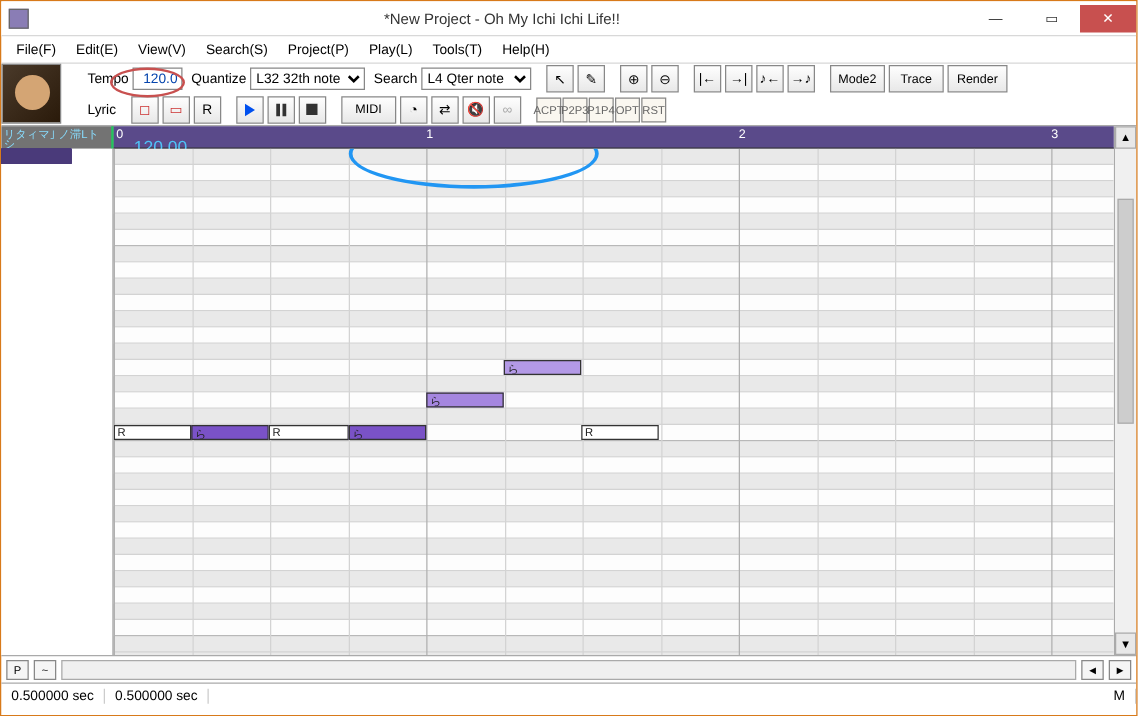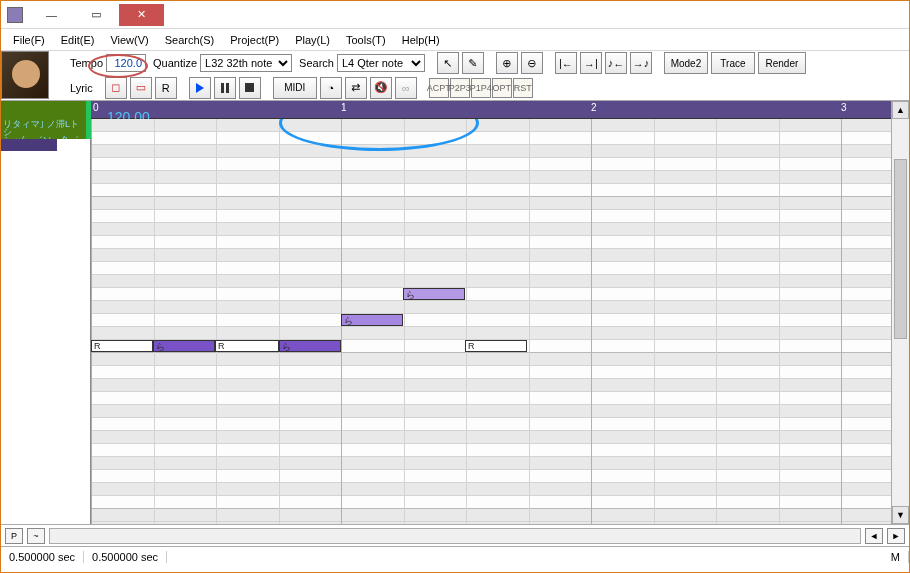--- a/index.html
+++ b/index.html
@@ -27,21 +27,21 @@
 .tbtn.wider{width:48px;font-size:10px}
 .sep{width:6px}
 .lyricinp{flex:1;max-width:320px}
 .play-tri{width:0;height:0;border-left:8px solid #0050ef;border-top:5px solid transparent;border-bottom:5px solid transparent}
 .pause-ico{display:flex;gap:2px}
 .pause-ico span{width:3px;height:10px;background:#333}
 .stop-ico{width:9px;height:9px;background:#333}
 .smallicon{width:20px;height:20px;border:1px solid #888;background:#faf7f0;display:inline-flex;align-items:center;justify-content:center;font-size:9px;color:#666}
 .workspace{height:423px;display:flex;position:relative}
 .left-col{width:90px;display:flex;flex-direction:column}
-.track-head{height:18px;background:#4d7c0f;color:#8df;font-size:9px;padding:19px 2px;border-right:5px solid #22c55e;overflow:hidden}
+.track-head{height:18px;background:#737373;color:#8df;font-size:9px;padding:2px 2px;border-right:2px solid #22c55e;overflow:hidden}
 .piano{flex:1;display:flex;flex-direction:row;position:relative;background:#fff;border-right:1px solid #888}
 .pkey{height:13px;border-bottom:1px solid #ddd;position:relative}
 .pkey.black::before{content:"";position:absolute;left:0;top:0;width:56px;height:12px;background:#4a3a7a}
 .pkey .kl{position:absolute;right:2px;top:0;font-size:9px;color:#333}
 .main-area{flex:1;display:flex;flex-direction:column;position:relative}
 .ruler{height:18px;background:#5a4a8a;position:relative;border-bottom:1px solid #333}
 .ruler .bar{position:absolute;top:1px;color:#fff;font-size:10px}
 .ruler .tpo{position:absolute;top:8px;left:16px;color:#4fc3f7;font-size:14px}
 .grid{flex:1;position:relative;background:#e9e9e9;overflow:hidden}
 .gridrow{position:absolute;left:0;right:0;height:13px;border-bottom:1px solid #d3d3d3}
@@ -68,20 +68,21 @@
 .hscroll{flex:1;height:16px;background:#f0f0f0;border:1px solid #aaa;position:relative}
 .status{height:20px;border-top:1px solid #aaa;display:flex;align-items:center;font-size:10px}
 .status .cell{padding:0 8px;border-right:1px solid #ccc}
 .iconstrip{display:flex;gap:1px}
 </style>
 </head>
 <body>
 
 <div class="titlebar">
   <div class="icon"></div>
+  <div class="title">*New Project - Oh My Ichi Ichi Life!!</div>
   <div class="winbtns">
     <div class="winbtn">—</div>
     <div class="winbtn">▭</div>
     <div class="winbtn close">✕</div>
   </div>
 </div>
 
 <div class="menubar">
   <span>File(F)</span>
   <span>Edit(E)</span>

